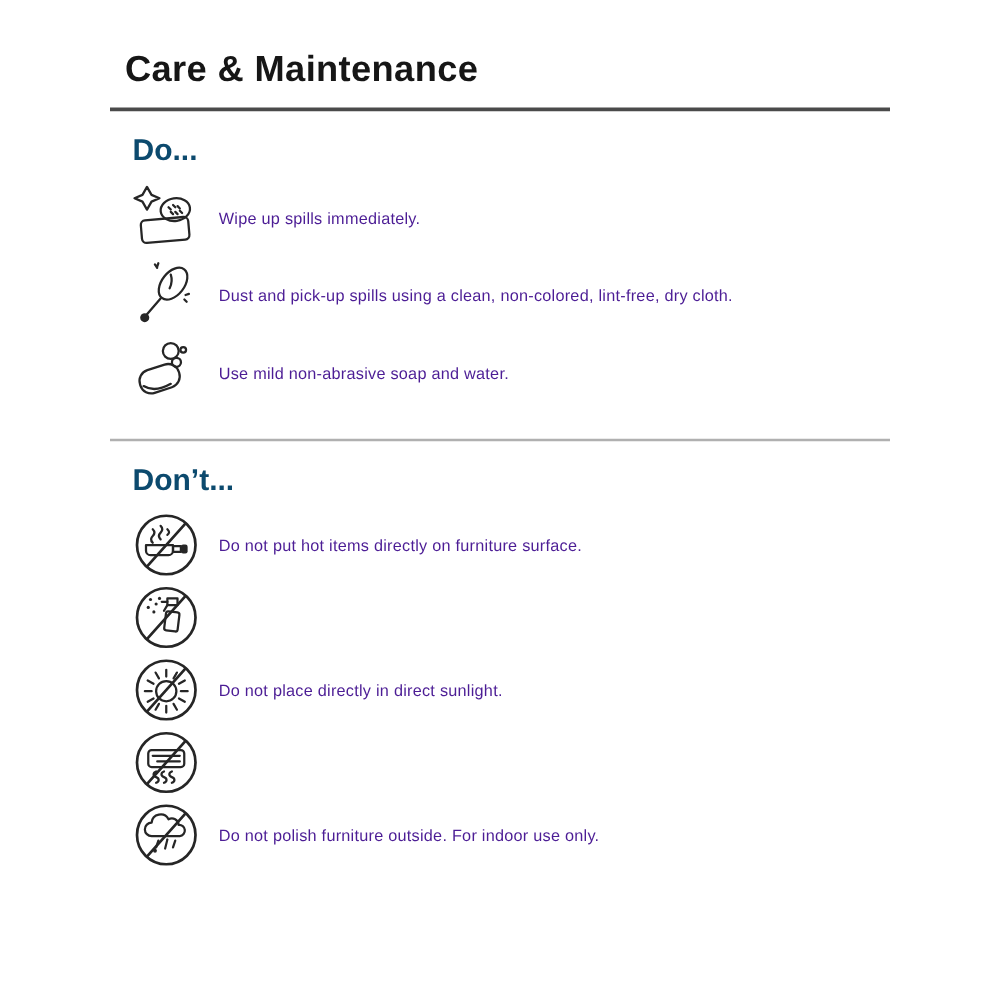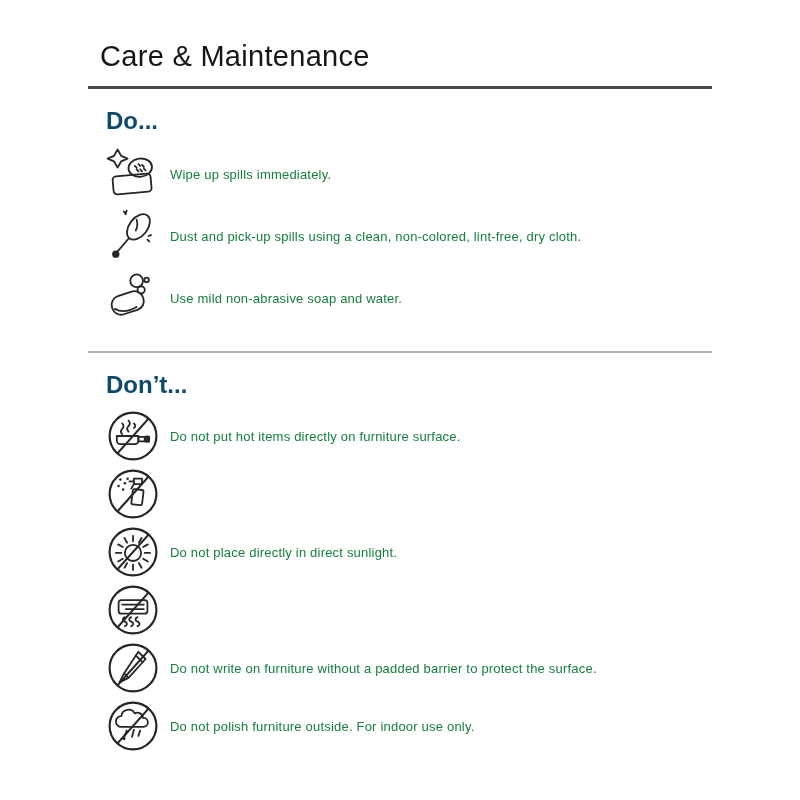--- a/index.html
+++ b/index.html
@@ -13,21 +13,21 @@
     font-family: "Liberation Sans", sans-serif;
     color: #2b2b2b;
     overflow: hidden;
   }
   .page {
     margin: 0 88px;
     padding-top: 40px;
   }
   .doc-title {
     font-size: 29px;
-    font-weight: normal;
+    font-weight: bold;
     color: #161616;
     margin: 0 0 0 12px;
     letter-spacing: 0.3px;
   }
   .rule-thick {
     border: 0;
     border-top: 3px solid #4a4a4a;
     margin: 13px 0 0 0;
   }
   .rule-thin {
@@ -52,22 +52,22 @@
     width: 62px;
     min-width: 62px;
     display: flex;
     align-items: center;
     justify-content: center;
   }
   .do-row .icon-cell svg { width: 58px; height: 56px; }
   .dont-row .icon-cell svg { width: 54px; height: 54px; }
   .item-text {
     font-size: 13px;
-    color: #15803d;
-    margin-left: 6px;
+    color: #4c1d95;
+    margin-left: 11px;
     letter-spacing: 0.2px;
   }
   svg .ln {
     fill: none;
     stroke: #262626;
     stroke-width: 2;
     stroke-linecap: round;
     stroke-linejoin: round;
   }
   svg .fl { fill: #262626; stroke: none; }
@@ -193,31 +193,20 @@
           <g class="ln" stroke-width="1.4">
             <path d="M21,38 c-3,1.2 -3,3.8 0,5 c3,1.2 3,3.8 0,5"></path>
             <path d="M28,38 c-3,1.2 -3,3.8 0,5 c3,1.2 3,3.8 0,5"></path>
             <path d="M35,38 c-3,1.2 -3,3.8 0,5 c3,1.2 3,3.8 0,5"></path>
           </g>
           <line class="ln ring" x1="47" y1="11" x2="13" y2="49"></line>
         </svg>
       </span>
     </div>
 
-    <div class="item-row dont-row">
-      <span class="icon-cell">
-        <svg viewBox="0 0 60 60">
-          <circle class="ln ring" cx="30" cy="30" r="26"></circle>
-          <path class="ln" d="M36,12 l8,8 L25,41 l-10,5 5,-10 z"></path>
-          <path class="ln" d="M33,16 l7,7 M20,36 l4,4" stroke-width="1.5"></path>
-          <line class="ln ring" x1="47" y1="11" x2="13" y2="49"></line>
-        </svg>
-      </span>
-      <span class="item-text">Do not write on furniture without a padded barrier to protect the surface.</span>
-    </div>
 
     <div class="item-row dont-row">
       <span class="icon-cell">
         <svg viewBox="0 0 60 60">
           <circle class="ln ring" cx="30" cy="30" r="26"></circle>
           <path class="ln" d="M17,31 a6,6 0 0 1 0,-12 a8,8 0 0 1 15,-3 a6,6 0 0 1 9,5 a5,5 0 0 1 1,10 z"></path>
           <g class="ln" stroke-width="1.6">
             <line x1="23" y1="35" x2="21" y2="41"></line>
             <line x1="31" y1="34" x2="29" y2="42"></line>
             <line x1="38" y1="35" x2="36" y2="41"></line>

